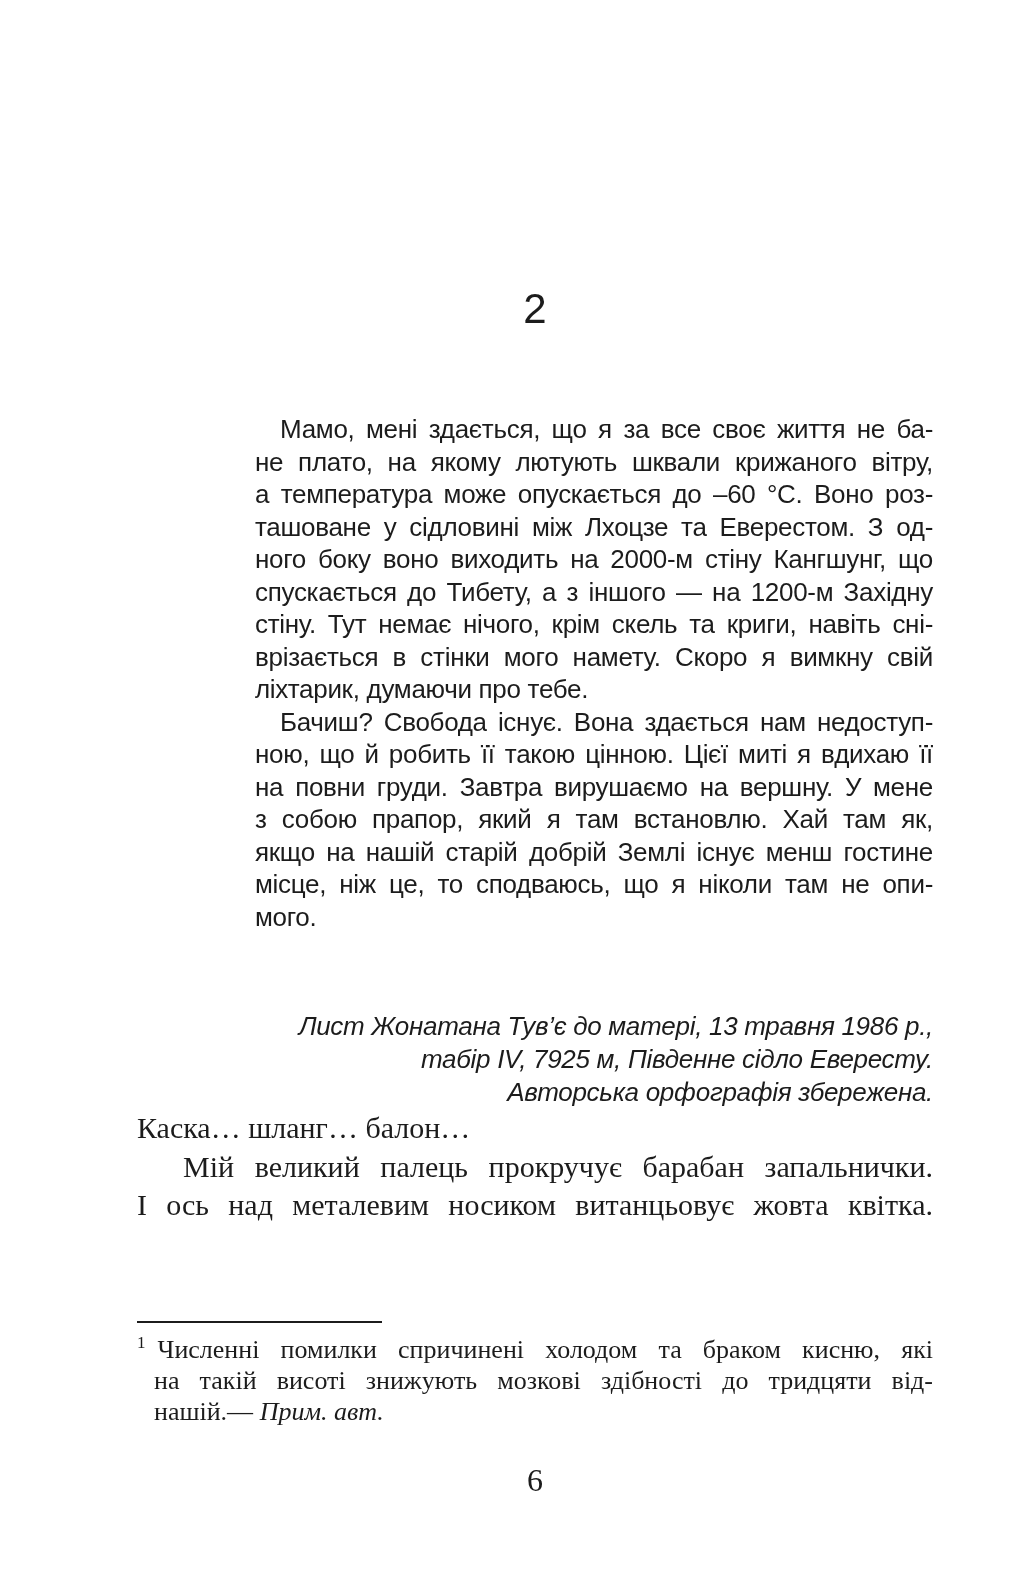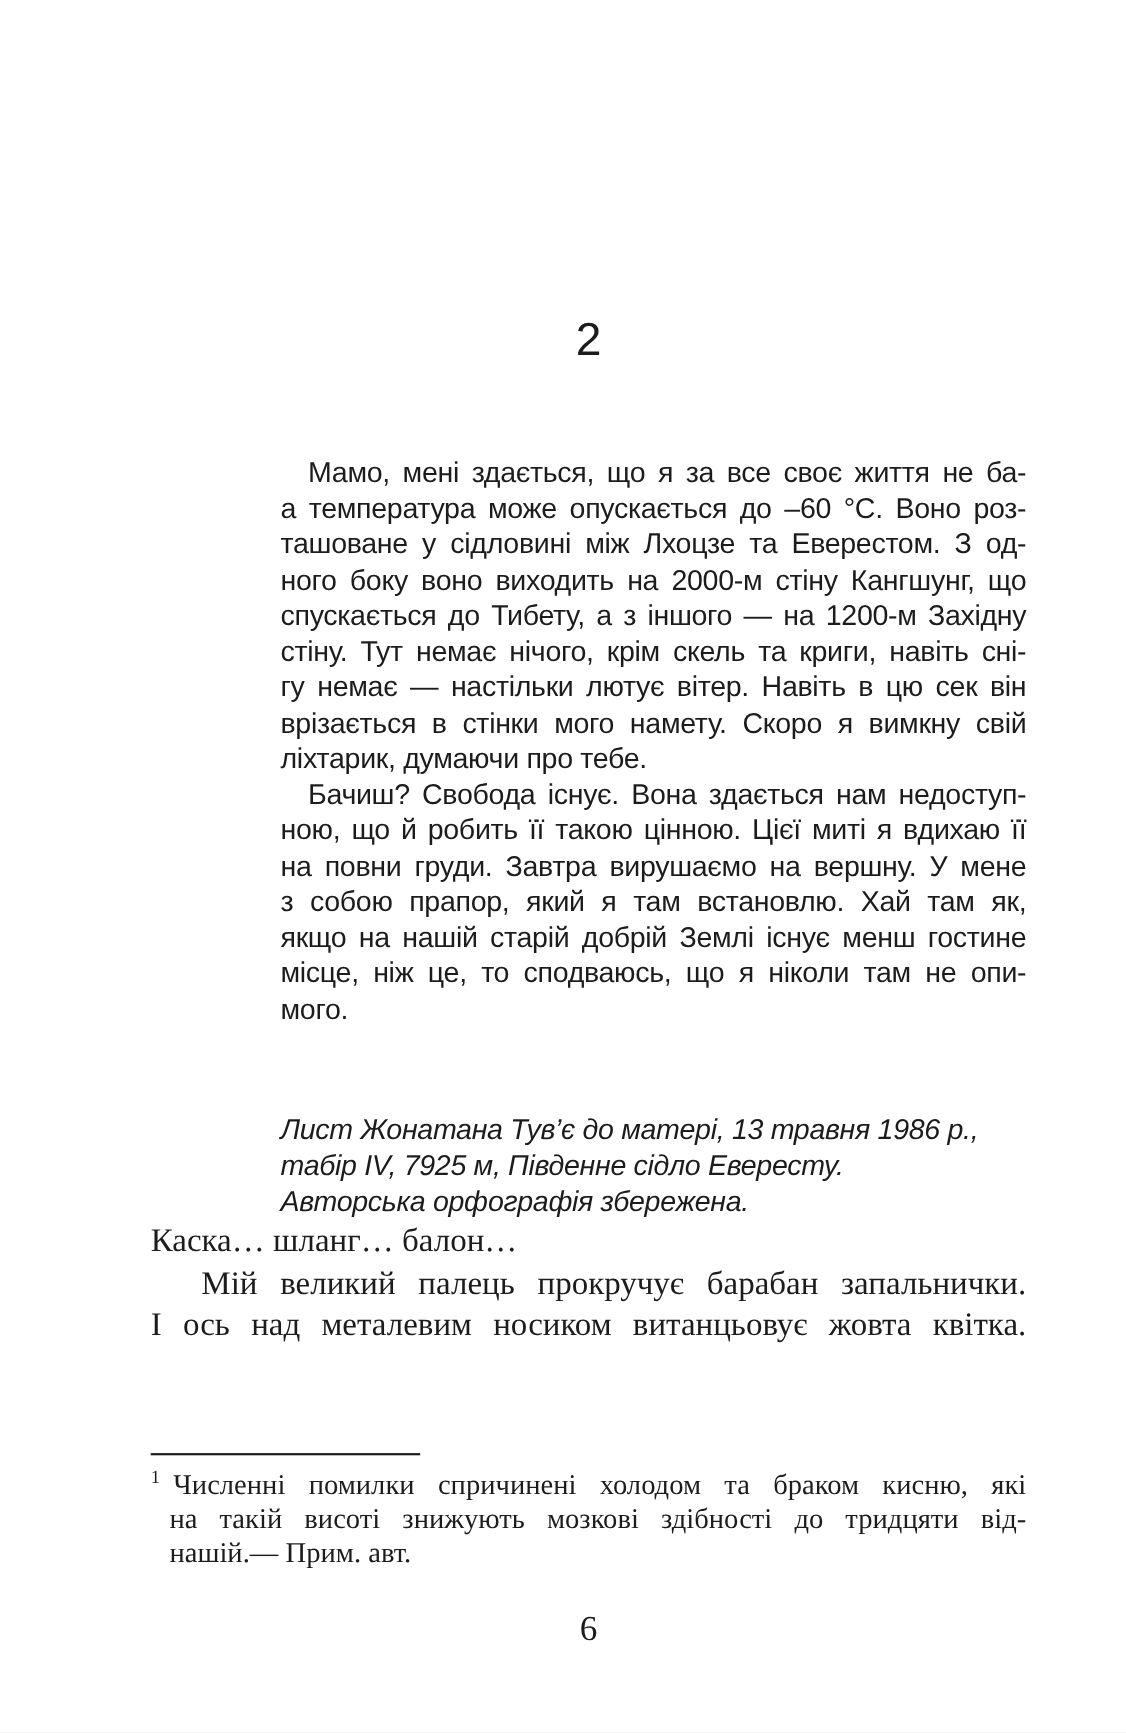--- a/index.html
+++ b/index.html
@@ -37,20 +37,21 @@
   }
   .line { white-space: pre-wrap; }
   .j { text-align: justify; text-align-last: justify; }
   .ind-letter { text-indent: 25px; }
   
   .attribution {
     position: absolute;
     top: 1010px;
     left: 255px;
     width: 678px;
+    text-align: right;
     font-family: "Liberation Sans", sans-serif;
     font-style: italic;
     font-size: 26px;
     line-height: 33px;
     letter-spacing: -0.3px;
   }
   
   .bodytext {
     position: absolute;
     top: 1109px;
@@ -76,21 +77,21 @@
     width: 796px;
     font-size: 26px;
     line-height: 31px;
   }
   .footnote .cont { padding-left: 17px; }
   .footnote sup {
     font-size: 17px;
     line-height: 0;
     margin-right: 12px;
   }
-  .fn-italic { }
+  .fn-italic { font-style: italic; }
   
   .folio {
     position: absolute;
     top: 1463px;
     left: 137px;
     width: 796px;
     text-align: center;
     font-size: 32px;
     line-height: 34px;
   }
@@ -98,26 +99,26 @@
 </head>
 <body>
 
 <div class="page">
 
   <div class="chapter">2</div>
 
   <div class="letter">
     <div>
       <div class="line j ind-letter">Мамо, мені здається, що я за все своє життя не ба-</div>
+      <div class="line j">не плато, на якому лютують шквали крижаного вітру,</div>
       <div class="line j">а температура може опускається до –60 °С. Воно роз-</div>
       <div class="line j">ташоване у сідловині між Лхоцзе та Еверестом. З од-</div>
       <div class="line j">ного боку воно виходить на 2000-м стіну Кангшунг, що</div>
       <div class="line j">спускається до Тибету, а з іншого — на 1200-м Західну</div>
       <div class="line j">стіну. Тут немає нічого, крім скель та криги, навіть сні-</div>
-      <div class="line j">гу немає — настільки лютує вітер. Навіть в цю сек він</div>
       <div class="line j">врізається в стінки мого намету. Скоро я вимкну свій</div>
       <div class="line">ліхтарик, думаючи про тебе.</div>
     </div>
     <div>
       <div class="line j ind-letter">Бачиш? Свобода існує. Вона здається нам недоступ-</div>
       <div class="line j">ною, що й робить її такою цінною. Цієї миті я вдихаю її</div>
       <div class="line j">на повни груди. Завтра вирушаємо на вершну. У мене</div>
       <div class="line j">з собою прапор, який я там встановлю. Хай там як,</div>
       <div class="line j">якщо на нашій старій добрій Землі існує менш гостине</div>
       <div class="line j">місце, ніж це, то сподваюсь, що я ніколи там не опи-</div>

